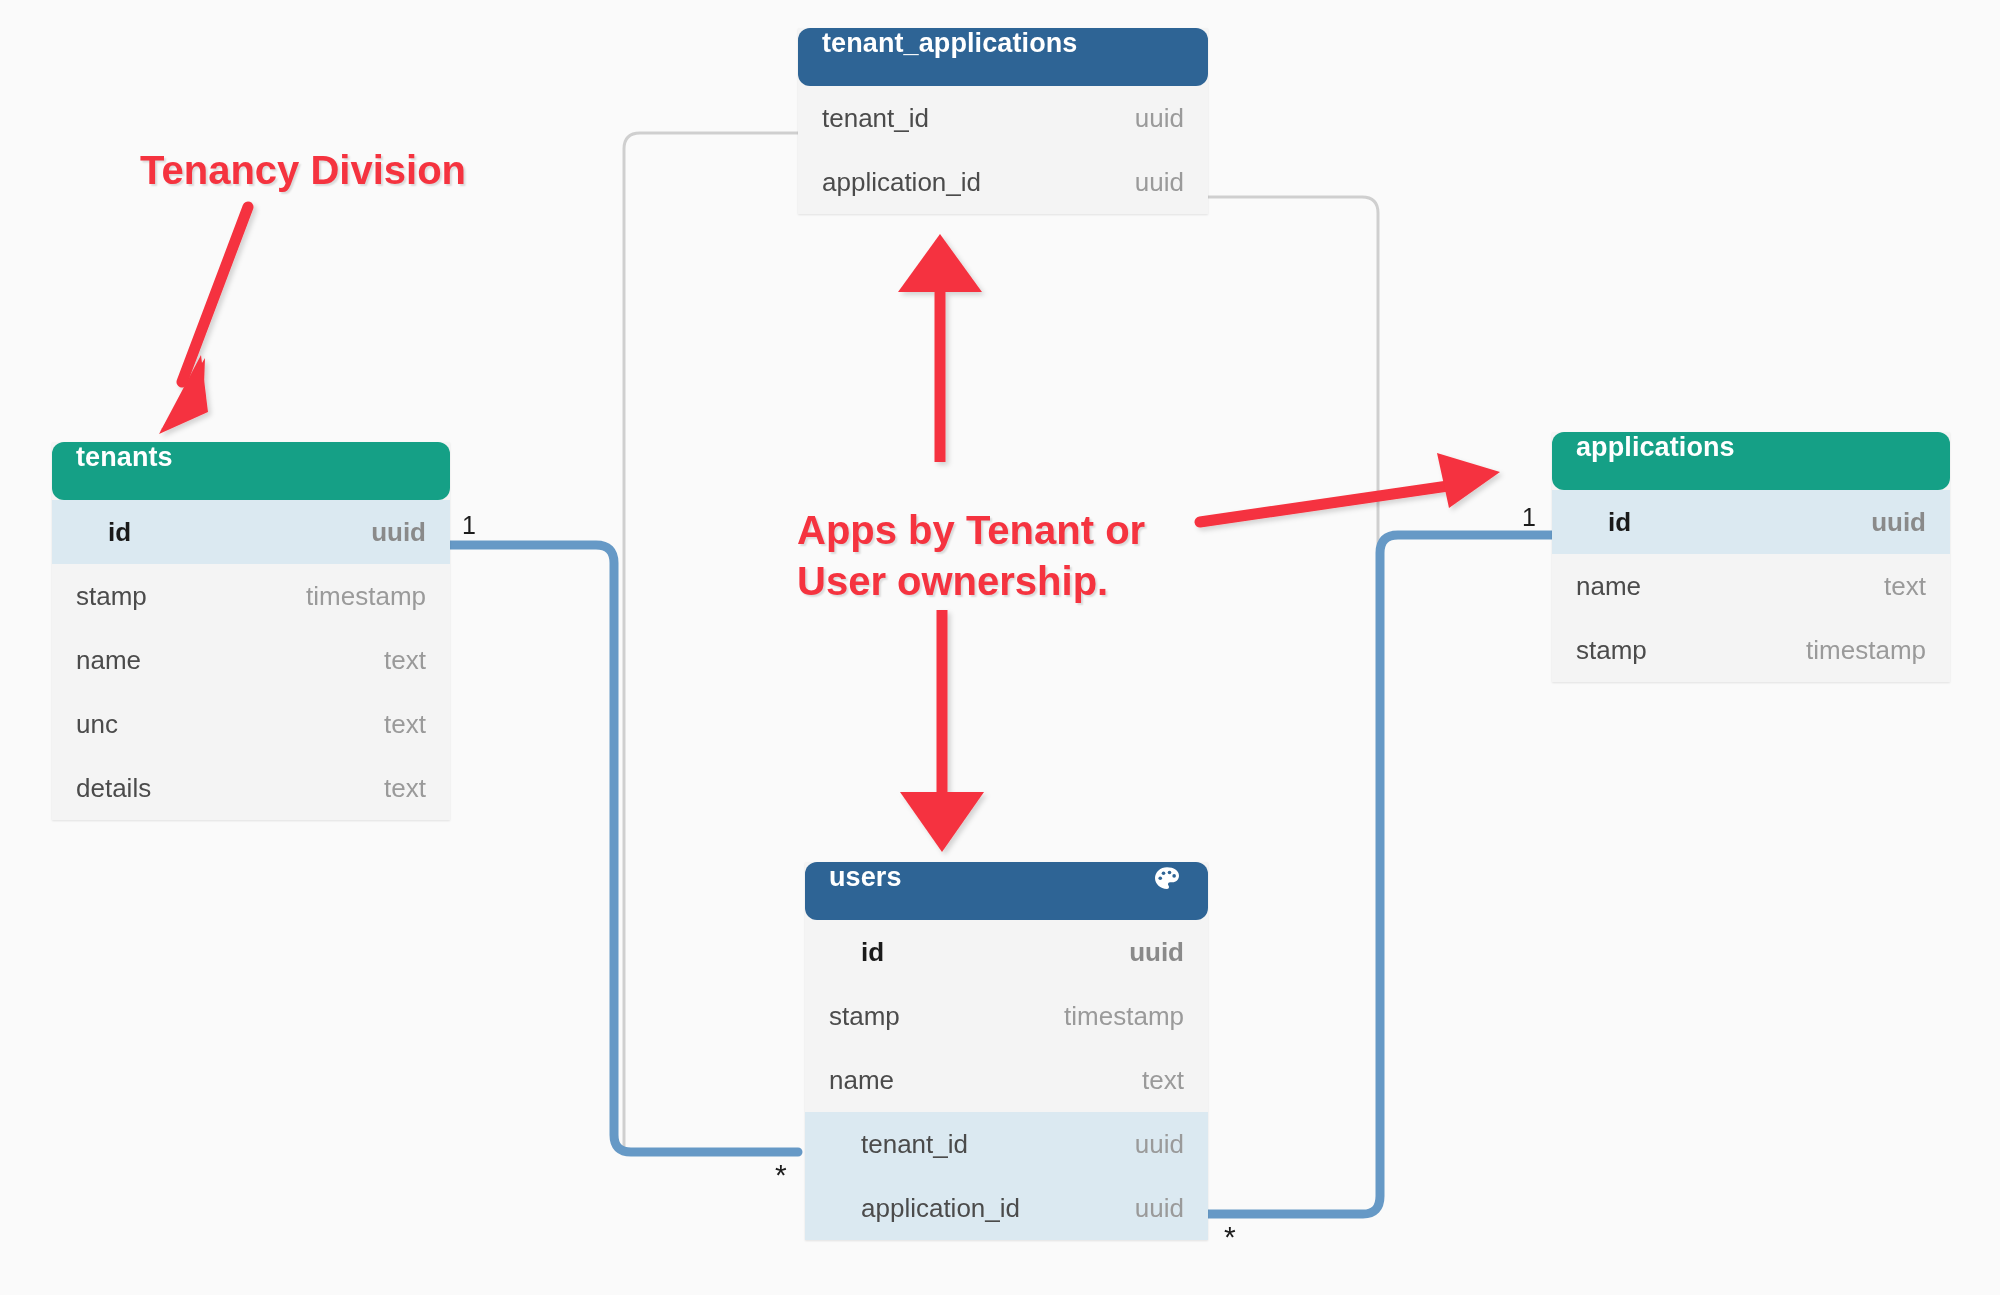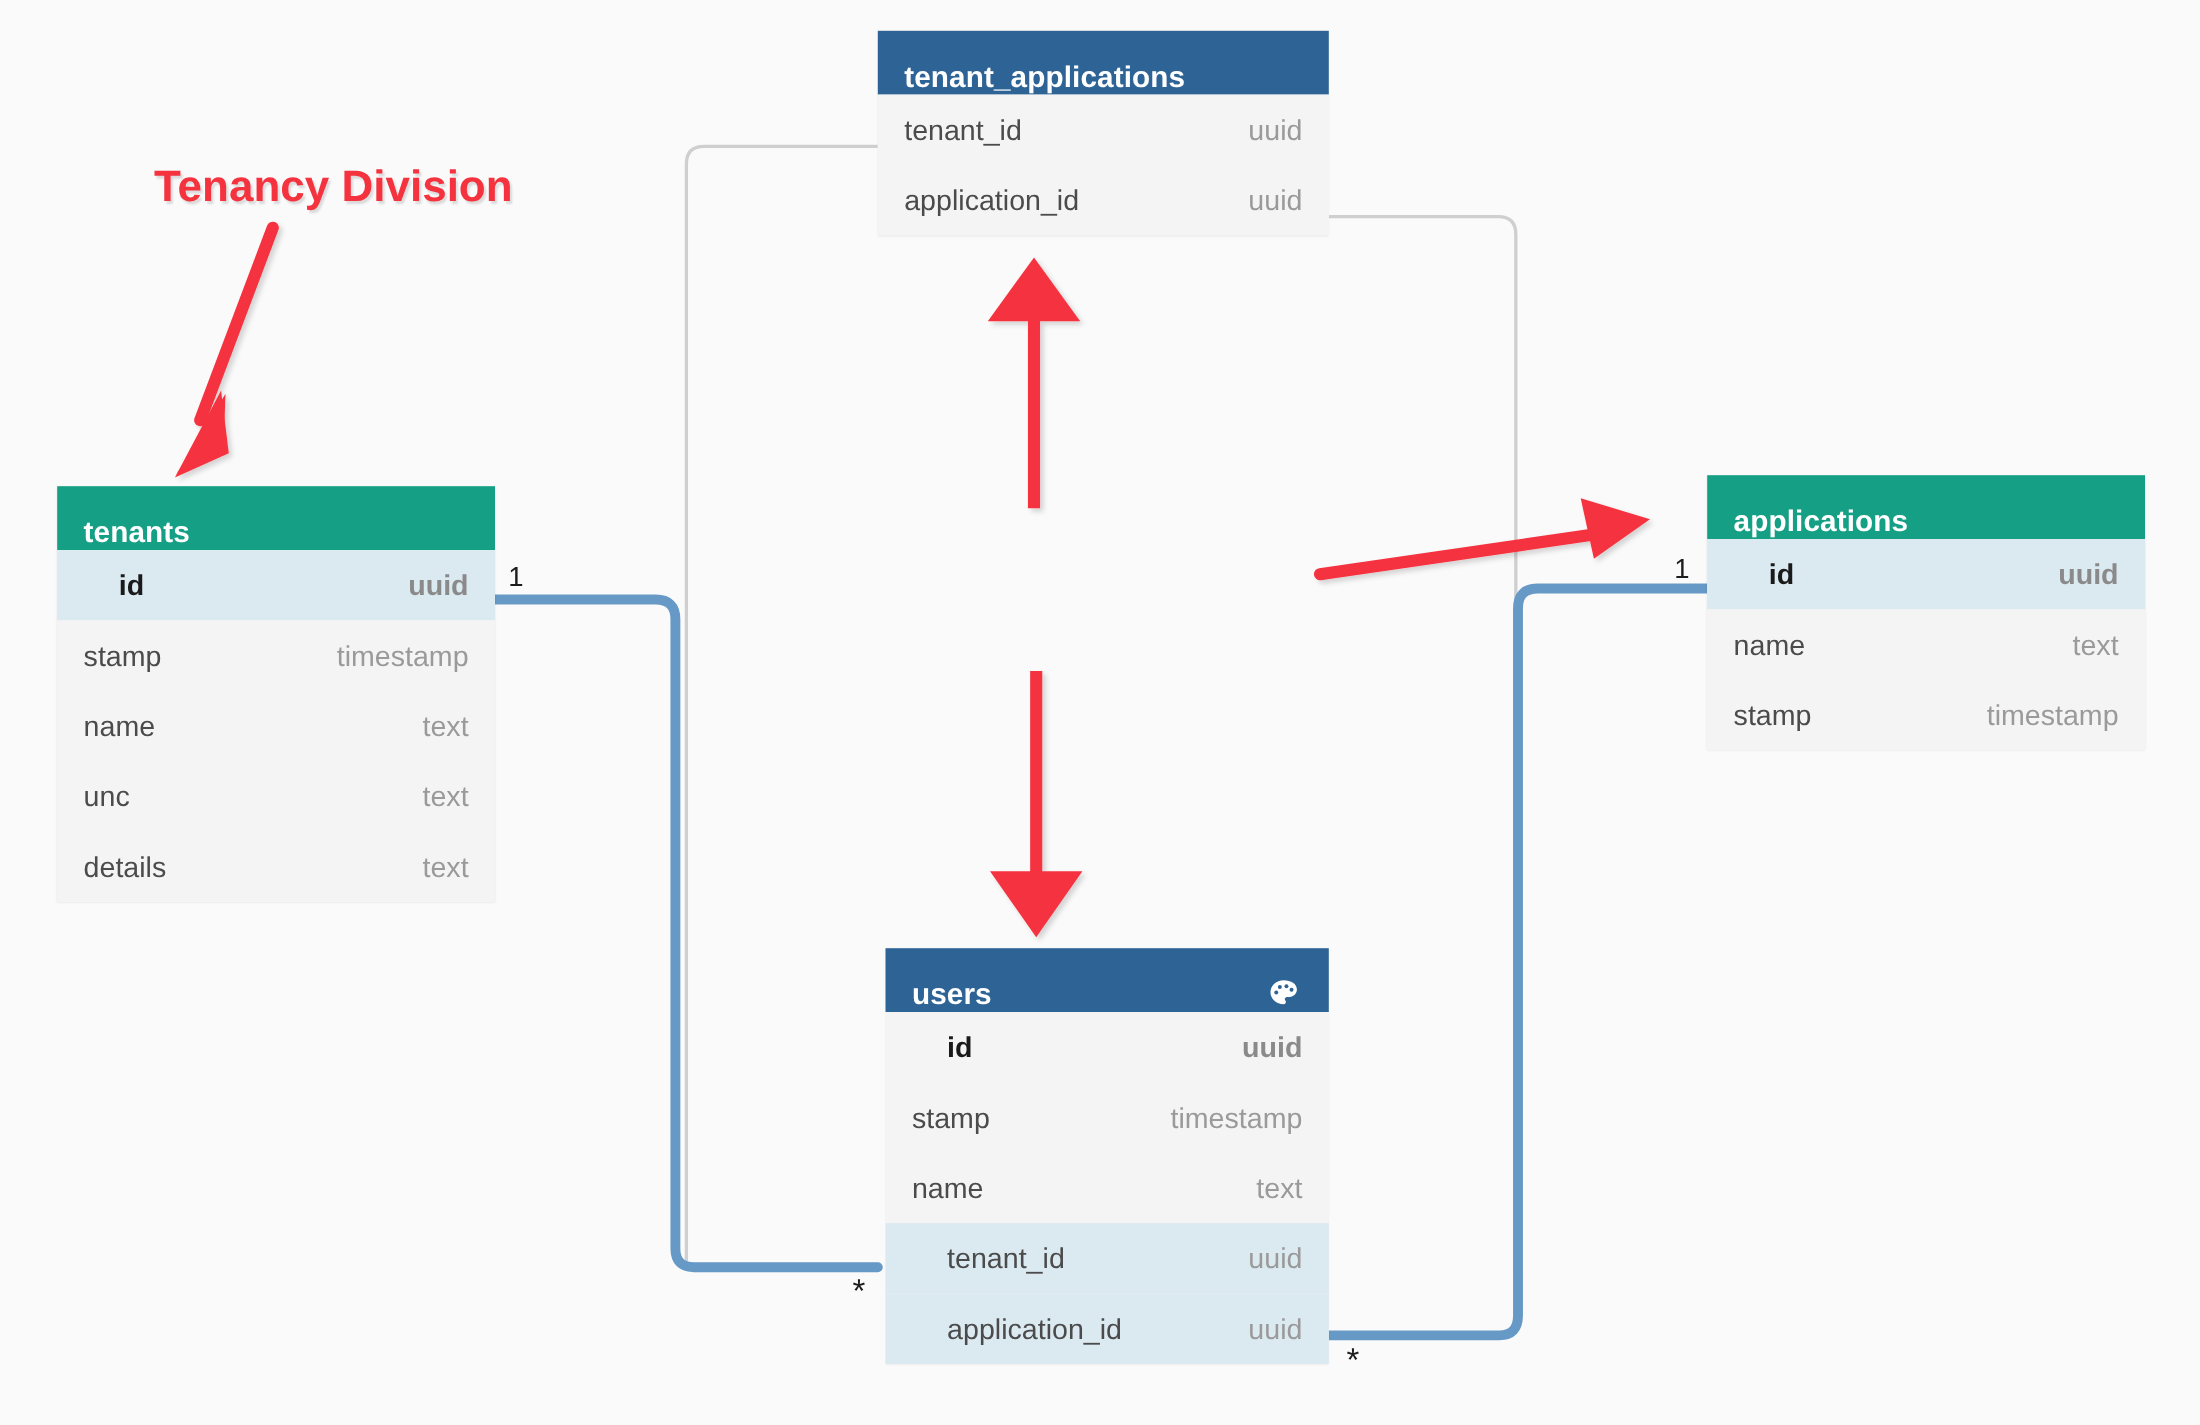--- a/index.html
+++ b/index.html
@@ -28,29 +28,30 @@
   }
   
   .entity {
     position: absolute;
     box-sizing: border-box;
     background: #f4f4f4;
     box-shadow: 0 1px 2px rgba(0,0,0,0.10);
   }
   .entity-header {
     display: flex;
-    align-items: flex-end;
+    align-items: flex-start;
     justify-content: space-between;
     box-sizing: border-box;
     padding: 0 24px;
     height: 58px;
     color: #ffffff;
     font-weight: bold;
     font-size: 27px;
     letter-spacing: 0.1px;
+    border-radius: 12px;
   }
   .entity-header.green { background: #15a086; }
   .entity-header.blue  { background: #2e6495; }
   .entity-title { white-space: nowrap; }
   .header-icon {
     display: inline-flex;
     align-items: center;
     justify-content: center;
     width: 34px;
     height: 34px;
@@ -244,14 +245,16 @@
       <path d="M 942 852 L 900 792 L 984 792 Z" fill="#f5333f"></path>
     </g>
 
     <g filter="url(#annshadow)">
       <path d="M 1200 522 L 1455 485" stroke="#f5333f" stroke-width="11" fill="none" stroke-linecap="round"></path>
       <path d="M 1500 472 L 1437 453 L 1449 508 Z" fill="#f5333f"></path>
     </g>
   </svg>
 
   <div class="annotation" style="left:140px; top:145px;">Tenancy Division</div>
+  <div class="annotation" style="left:797px; top:505px;">Apps by Tenant or
+User ownership.</div>
 
 </div>
 
 </body></html>

